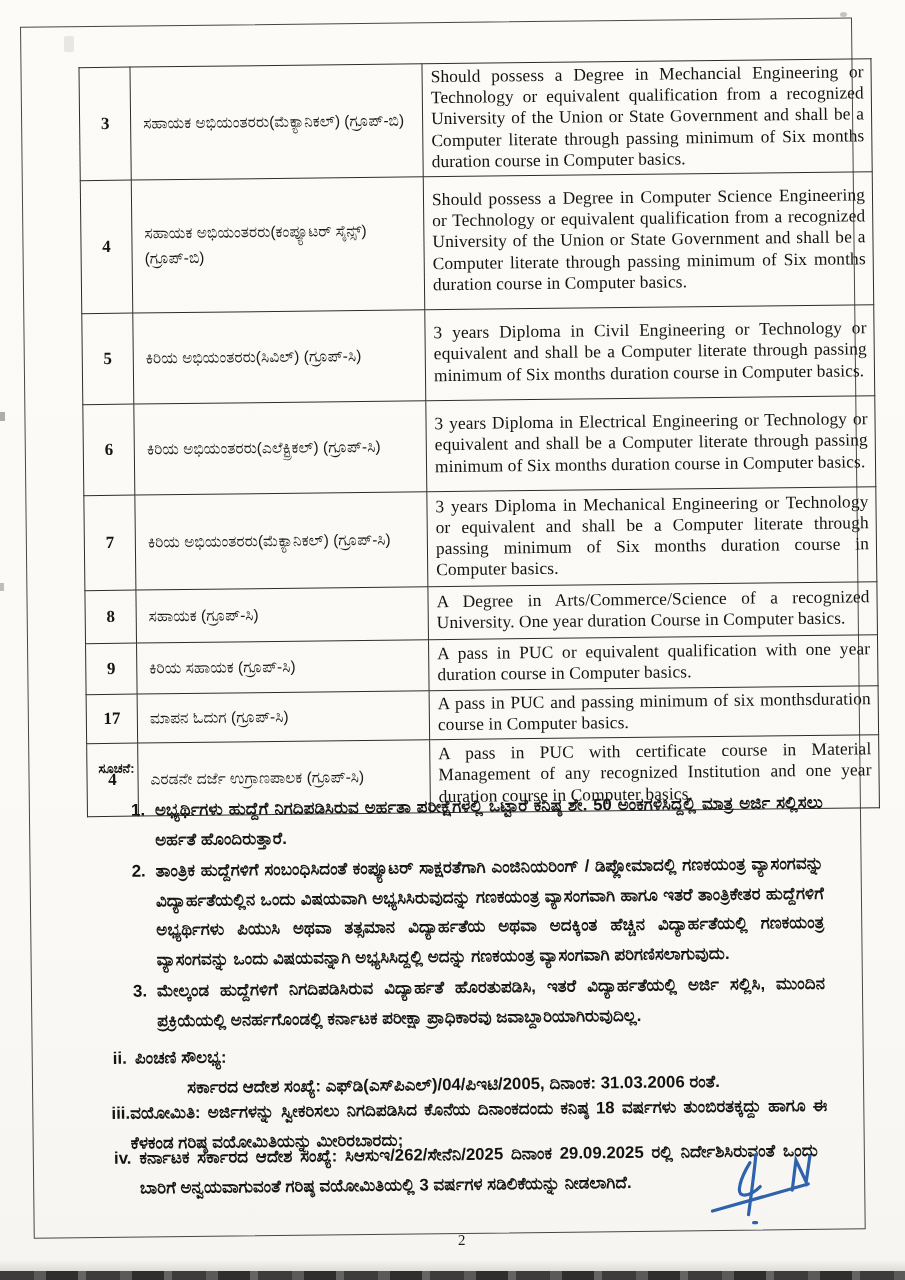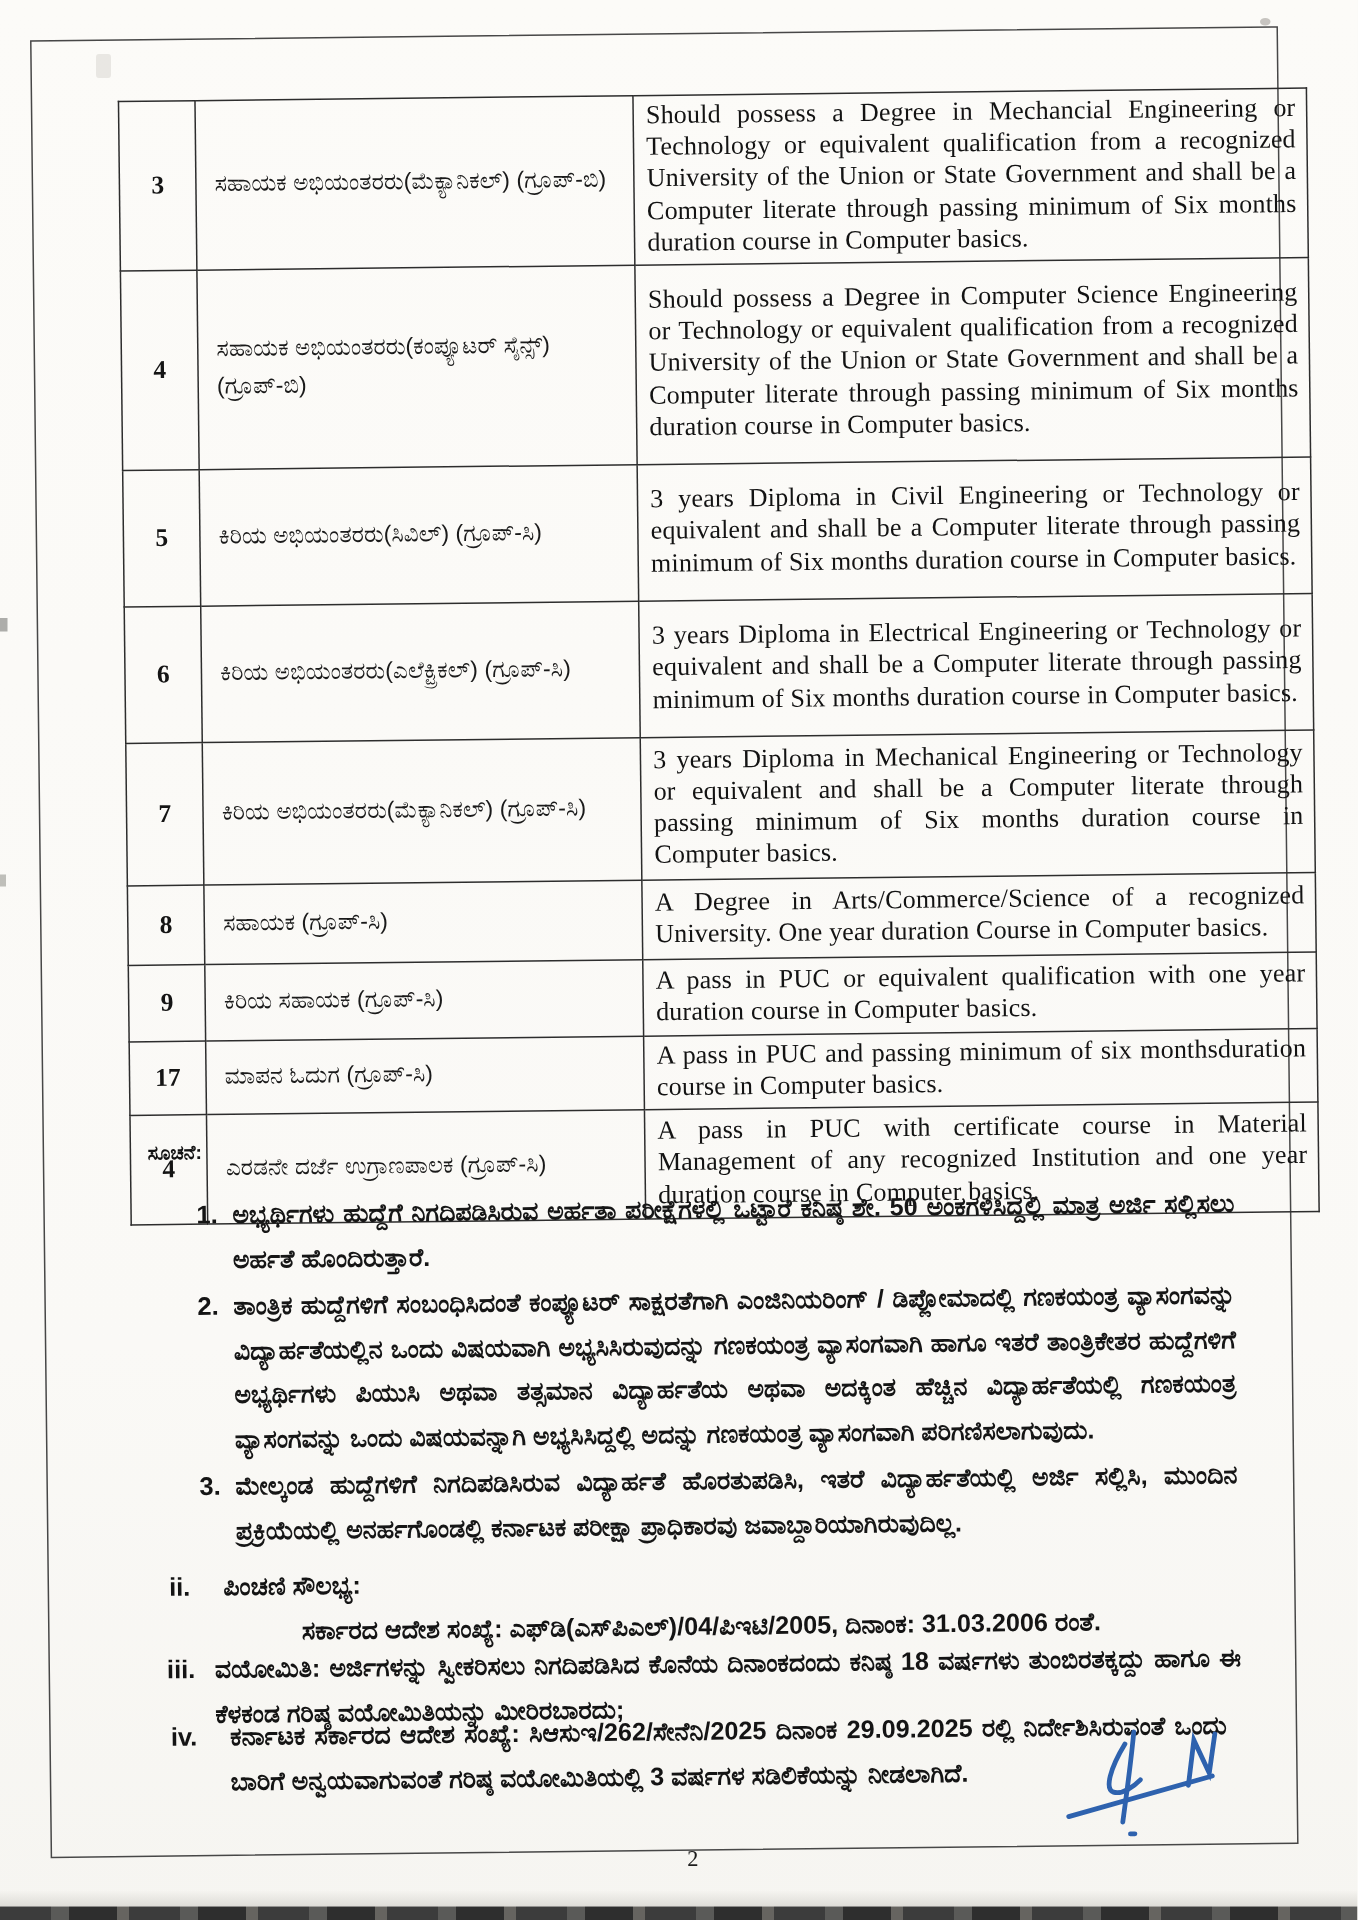--- a/index.html
+++ b/index.html
@@ -24,28 +24,28 @@
   tr.r7 td{height:86px} tr.r8 td{height:44px} tr.r9 td{height:42px} tr.r10 td{height:40px} tr.r11 td{height:64px}
 
   
   .kn{font-family:"Liberation Sans",sans-serif;}
   .notes-heading{position:absolute;left:97px;top:757px;font-weight:700;font-size:13px;color:#121212;}
   .note-list{position:absolute;left:129px;top:792px;width:692px;}
   .note-item{display:flex;margin-bottom:2px;}
   .note-num{flex:0 0 24px;font-weight:600;font-size:17px;line-height:29.5px;color:#141414;}
   .note-text{flex:1;text-align:justify;font-weight:600;font-size:16.8px;line-height:29.5px;color:#161616;}
   .sec{position:absolute;display:flex;color:#141414;}
-  .sec-marker{font-weight:700;font-size:17px;line-height:30px;margin-right:22px;}
+  .sec-marker{font-weight:700;font-size:17px;line-height:30px;margin-right:8px;}
   .sec-title{font-weight:700;font-size:16.8px;line-height:30px;}
   .sec-body{font-weight:600;font-size:16.8px;line-height:30px;text-align:justify;}
   #sec-ii{left:108px;top:1040px;width:712px;}
   #sec-ii .sec-block{display:block;}
   #sec-ii .sec-body{display:block;margin-left:52px;text-align:left;}
   #sec-iii{left:106px;top:1095px;width:716px;}
-  #sec-iii .sec-marker{margin-right:13px;}
+  #sec-iii .sec-marker{margin-right:0;}
   #sec-iv{left:108px;top:1140px;width:704px;}
 
   .pagenum{position:absolute;left:440px;top:1232px;width:30px;text-align:center;font-size:15px;color:#1c1c1c;}
 
   .sig{position:absolute;left:700px;top:1148px;width:140px;height:92px;}
 
   
   .edge-light{position:absolute;left:0;top:1260px;width:905px;height:11px;background:linear-gradient(180deg,rgba(0,0,0,0) 0%,#dedcd7 100%);}
   .edge-band{position:absolute;left:0;top:1271px;width:905px;height:9px;
     background:repeating-linear-gradient(90deg,#3c3c3c 0 34px,#5a5a58 34px 46px,#2e2e2e 46px 78px,#666460 78px 86px);

